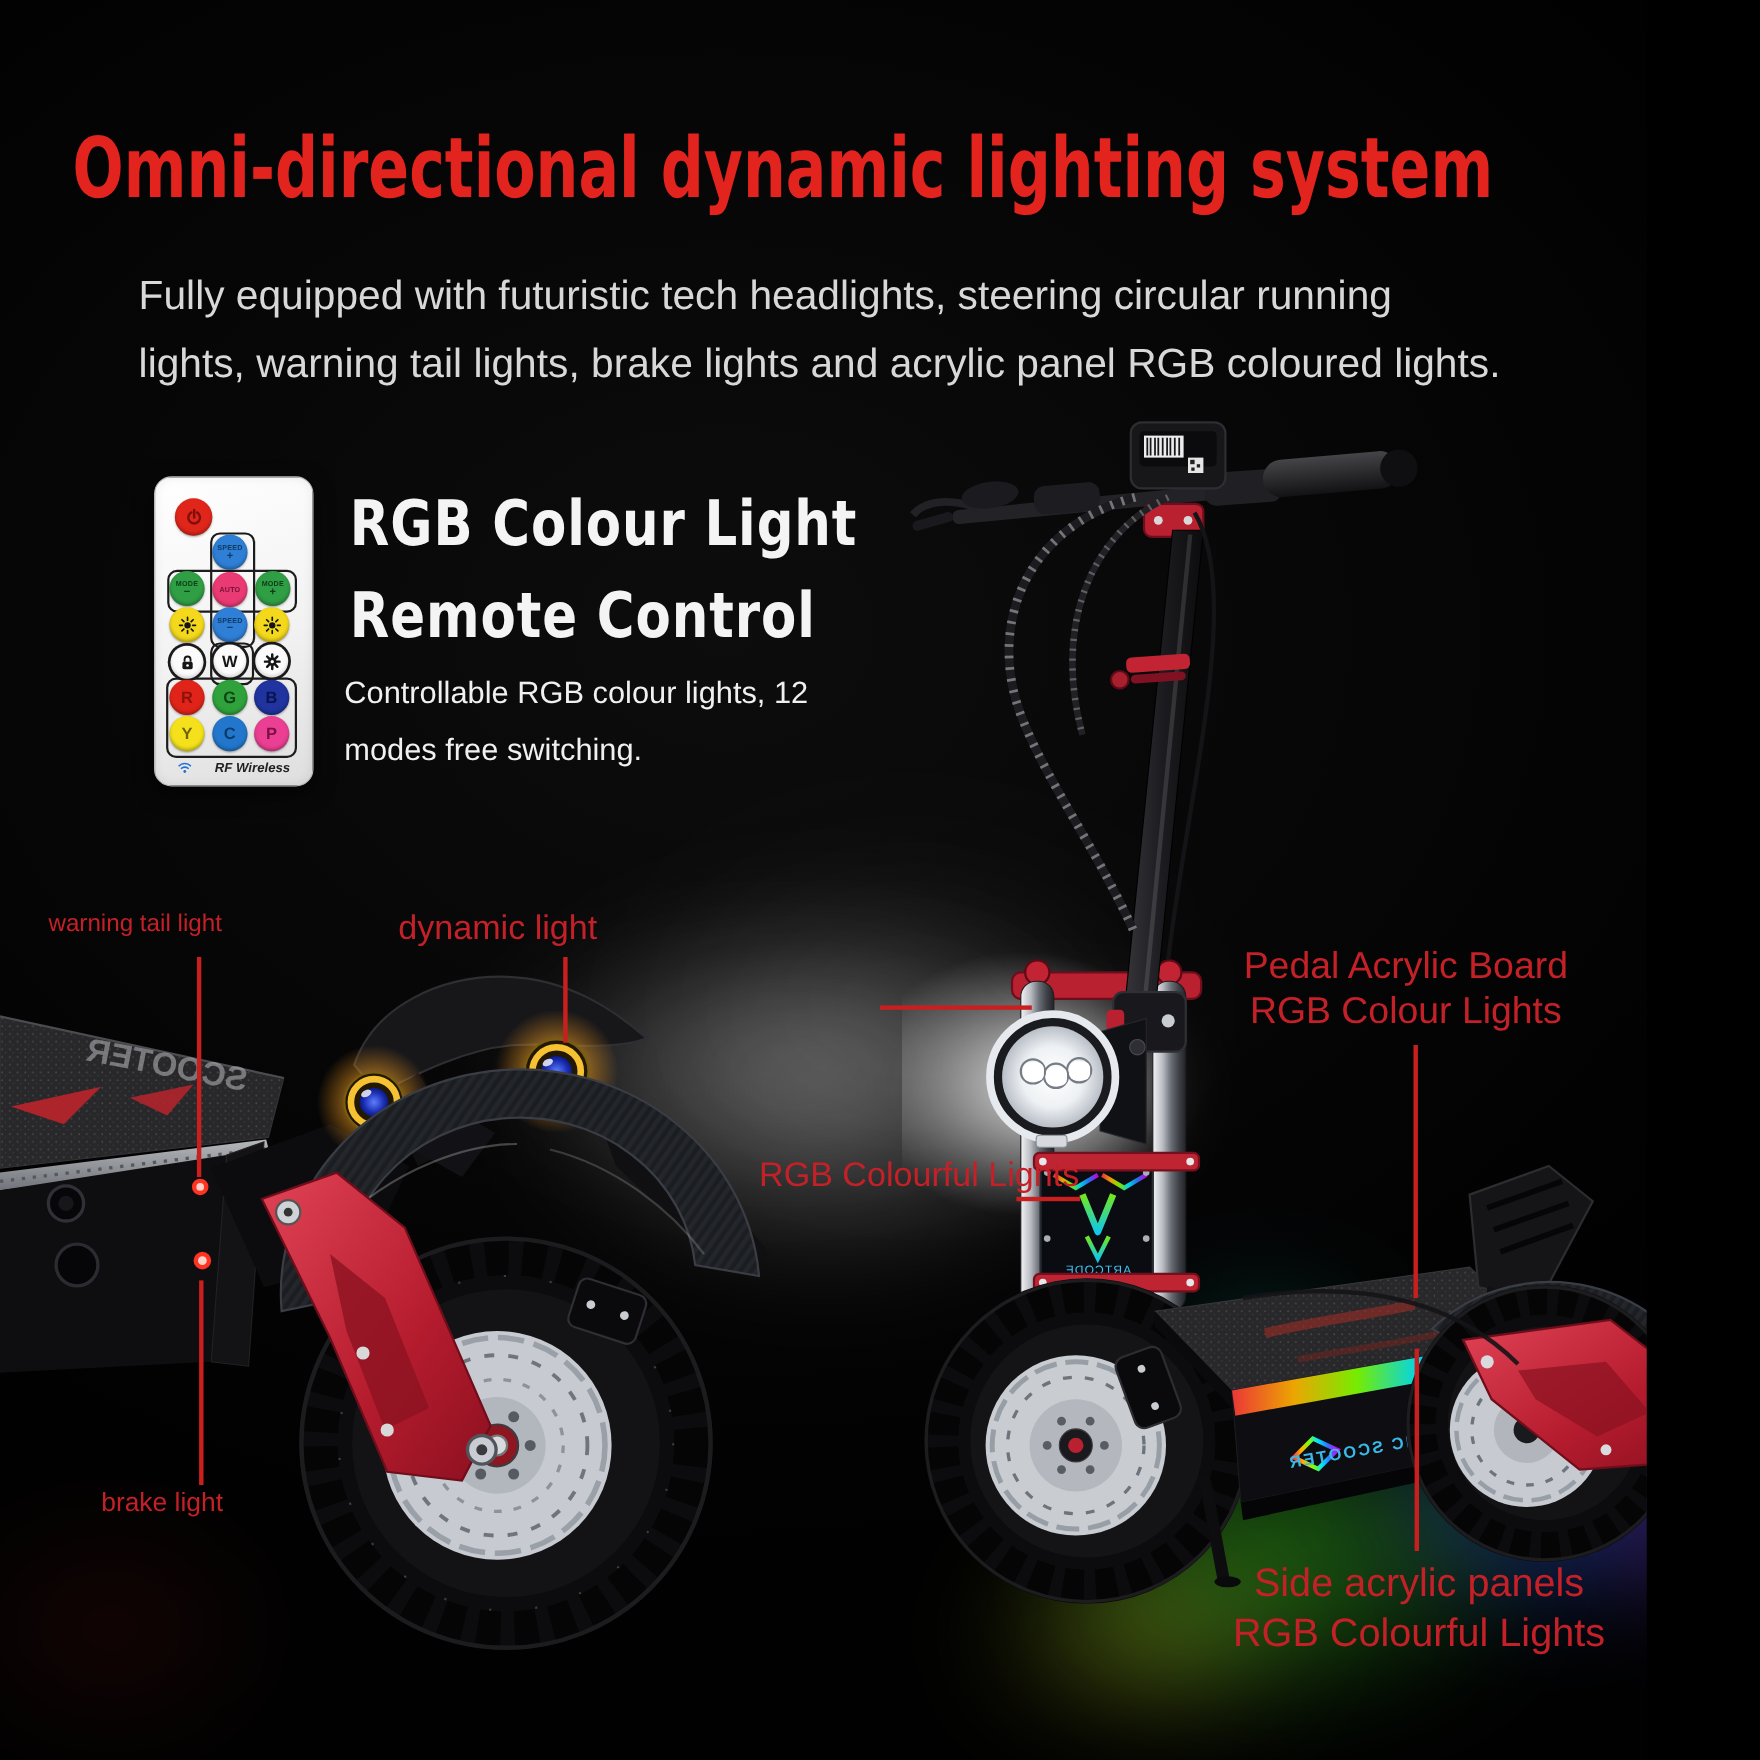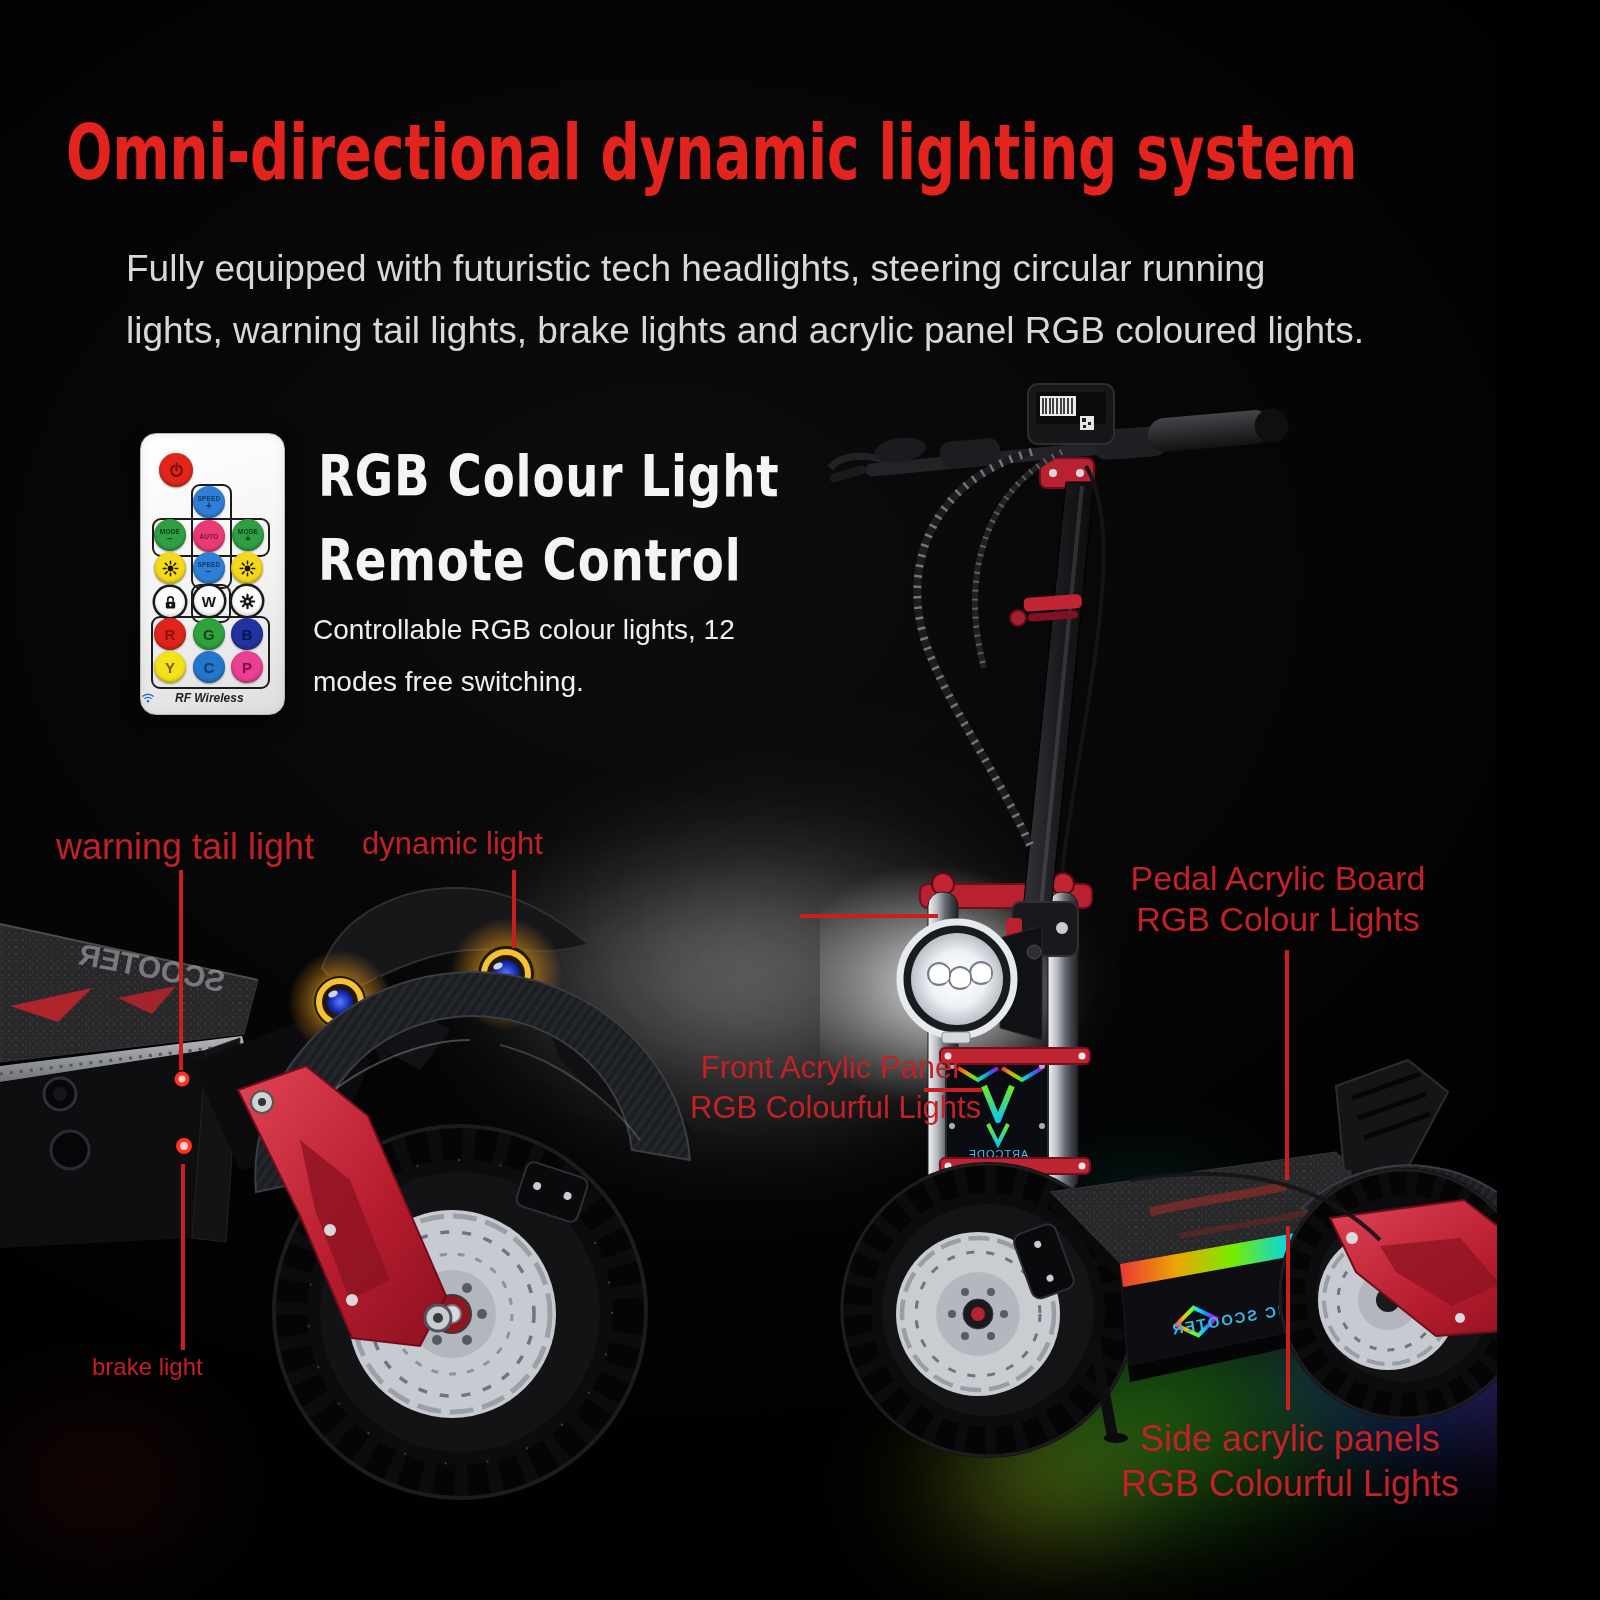--- a/index.html
+++ b/index.html
@@ -26,21 +26,21 @@
     border:1px solid #b9b9bc;box-shadow:0 6px 18px rgba(0,0,0,.6), inset 0 0 10px rgba(0,0,0,.08);}
   .rbox{position:absolute;border:2px solid #1c1c1c;border-radius:9px;}
   .rbtn{position:absolute;border-radius:50%;display:flex;flex-direction:column;align-items:center;
     justify-content:center;font-weight:bold;box-shadow:inset 0 -2px 3px rgba(0,0,0,.28),0 1px 2px rgba(0,0,0,.35);
     cursor:pointer;}
   .rbtn.ring{box-shadow:0 0 0 2.5px #1a1a1a, inset 0 -2px 3px rgba(0,0,0,.15);}
   .rlab{font-size:6.5px;letter-spacing:.2px;line-height:7px;}
   .rlab.big{font-size:15px;line-height:15px;}
   .rsub{font-size:10px;line-height:8px;font-weight:bold;}
   .ricon svg{display:block;width:17px;height:17px;}
-  .rbrand{position:absolute;left:0;right:0;bottom:9px;display:flex;align-items:center;justify-content:flex-start;
+  .rbrand{position:absolute;left:0;right:0;bottom:9px;display:flex;align-items:center;justify-content:center;
     gap:20px;color:#222;font-size:12px;font-style:italic;font-weight:bold;}
   .rbrand svg{width:14px;height:10px;color:#1e6fd6;}
   
   .callout{position:absolute;color:#c32127;white-space:nowrap;}
   .callout span{display:block;white-space:nowrap;}
   .callout.center{text-align:center;}
   .pline{position:absolute;background:#c9201f;pointer-events:none;}
   .pline.v{width:4px;} .pline.h{height:4px;}
   svg text{font-family:"Liberation Sans",sans-serif;}
 </style>
@@ -506,40 +506,39 @@
 
   <div class="rc-heading">
     <span>RGB Colour Light</span>
     <span>Remote Control</span>
   </div>
   <div class="rc-desc">
     <span>Controllable RGB colour lights, 12</span>
     <span>modes free switching.</span>
   </div>
 
-  <div class="callout" style="left:56px;top:826px;font-size:36px;">
+  <div class="callout" style="left:44px;top:826px;font-size:22px;">
     <span>warning tail light</span>
   </div>
   <div class="pline v" style="left:179px;top:870px;height:200px;"></div>
 
   <div class="callout" style="left:362px;top:826px;font-size:31px;">
     <span>dynamic light</span>
   </div>
   <div class="pline v" style="left:512px;top:870px;height:78px;"></div>
 
   <div class="pline h" style="left:800px;top:914px;width:138px;"></div>
 
   <div class="callout center" style="left:1128px;top:858px;width:300px;font-size:34px;line-height:41px;">
     <span>Pedal Acrylic Board</span>
     <span>RGB Colour Lights</span>
   </div>
   <div class="pline v" style="left:1285px;top:950px;height:230px;"></div>
 
   <div class="callout center" style="left:690px;top:1048px;width:280px;font-size:31px;line-height:40px;">
-    <span>Front Acrylic Panel</span>
     <span>RGB Colourful Lights</span>
   </div>
   <div class="pline h" style="left:924px;top:1088px;width:58px;"></div>
 
   <div class="callout" style="left:92px;top:1353px;font-size:24px;">
     <span>brake light</span>
   </div>
   <div class="pline v" style="left:181px;top:1164px;height:186px;"></div>
 
   <div class="callout center" style="left:1105px;top:1416px;width:370px;font-size:36px;line-height:45px;">

